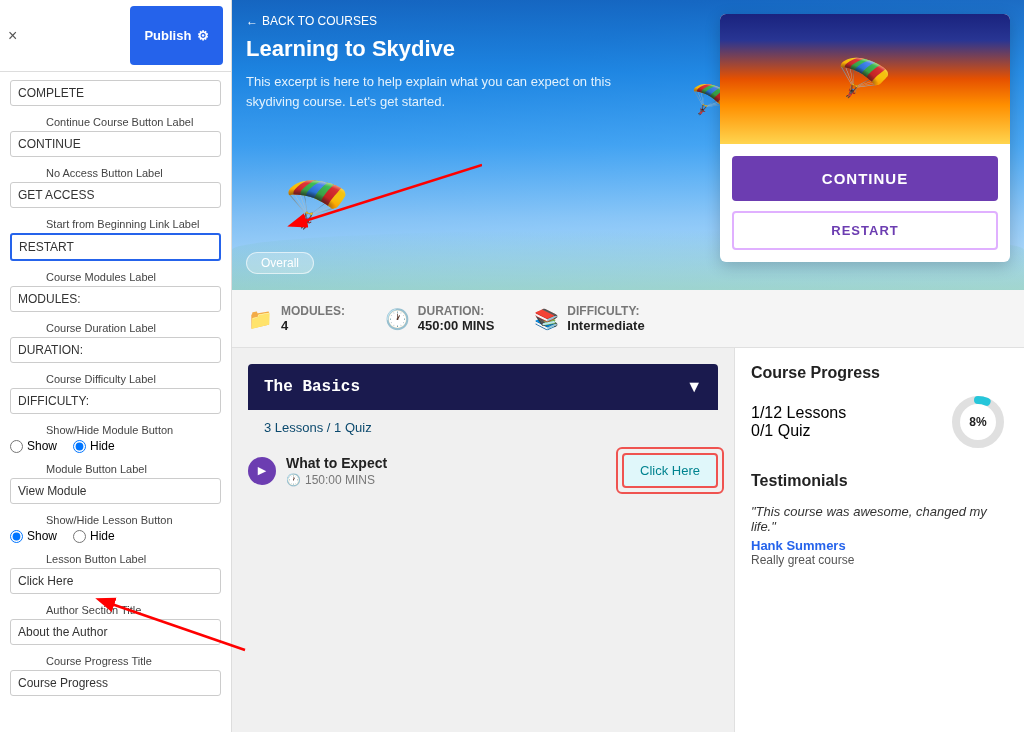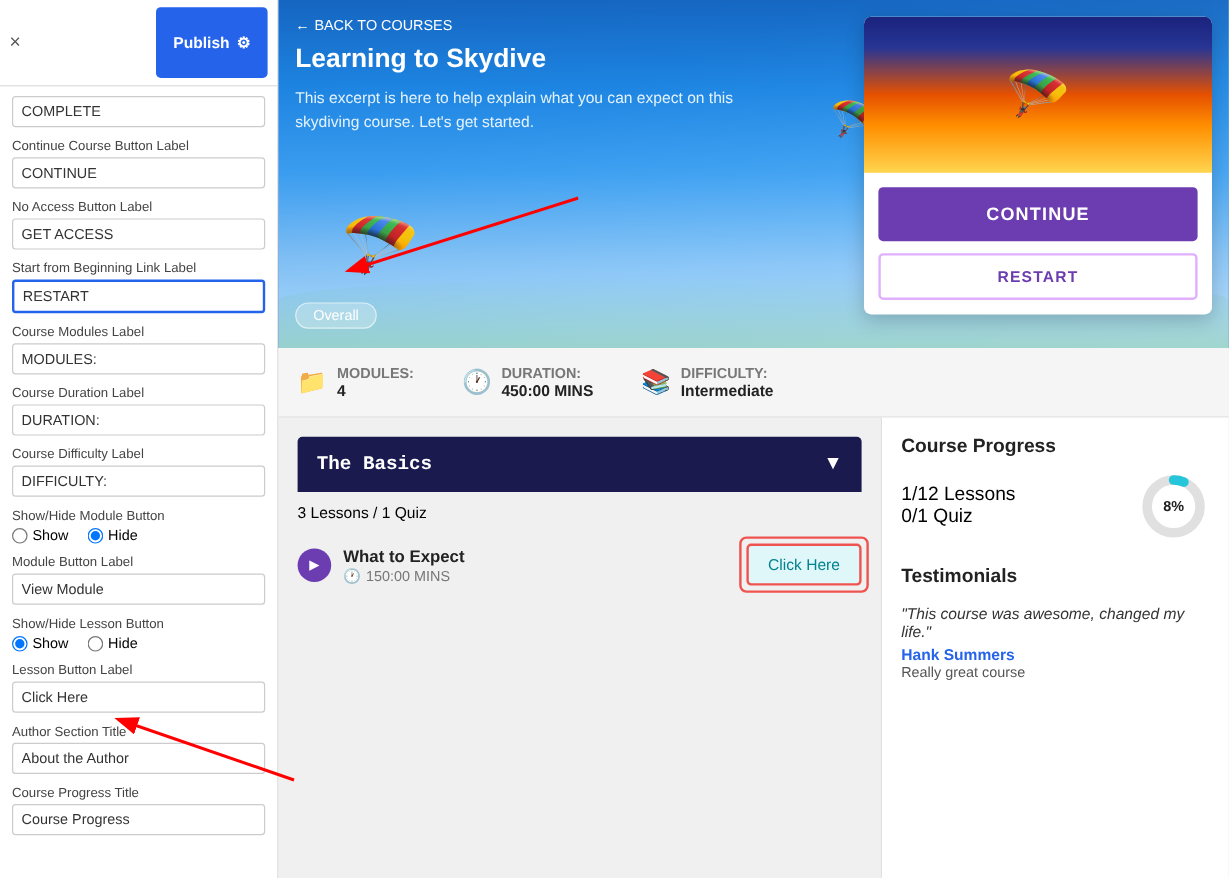--- a/index.html
+++ b/index.html
@@ -29,21 +29,21 @@
     .publish-btn {
       background: #2563eb; color: #fff; border: none; border-radius: 4px; padding: 22px 14px; font-size: 13px; font-weight: bold; cursor: pointer; display: flex; align-items: center; gap: 6px;
     }
     .publish-btn .gear { font-size: 13px; }
     #left-panel-body {
       overflow-y: auto;
       flex: 1;
       padding: 8px 10px;
     }
     .field-group { margin-bottom: 10px; }
-    .field-label { font-size: 11px; color: #444; margin-bottom: 3px; }
+    .field-label { font-size: 11px; color: #444; margin-bottom: 3px; margin-left: 36px; }
     .field-input {
       width: 100%; border: 1px solid #ccc; border-radius: 3px; padding: 5px 7px; font-size: 12px; color: #333; outline: none;
     }
     .field-input.highlighted { border: 2px solid #2563eb; }
     .radio-group { display: flex; gap: 16px; align-items: center; margin-top: 2px; }
     .radio-group label { font-size: 12px; display: flex; align-items: center; gap: 4px; cursor: pointer; }
 
     
     #main-area {
       flex: 1;
@@ -112,21 +112,21 @@
     .content-left { flex: 1; padding: 16px; }
     .content-right { width: 290px; min-width: 290px; padding: 16px; border-left: 1px solid #e0e0e0; background: #fff; }
 
     
     .module-header {
       background: #1a1a4e; color: #fff; border-radius: 4px 4px 0 0; padding: 14px 16px;
       display: flex; justify-content: space-between; align-items: center; cursor: pointer;
     }
     .module-title { font-size: 16px; font-weight: bold; font-family: Liberation Mono, monospace; }
     .module-chevron { font-size: 16px; }
-    .module-meta { padding: 10px 0; color: #000000; font-size: 13px; }
+    .module-meta { padding: 10px 0; color: #0c4a6e; font-size: 13px; margin-left: 16px; }
     .lesson-row {
       display: flex; align-items: center; justify-content: space-between; padding: 8px 0; border-bottom: 1px solid #f0f0f0;
     }
     .lesson-left { display: flex; align-items: center; gap: 10px; }
     .play-btn {
       width: 28px; height: 28px; background: #6c3db1; border-radius: 50%; display: flex; align-items: center; justify-content: center; color: #fff; font-size: 11px; cursor: pointer; border: none;
     }
     .lesson-name { font-size: 14px; font-weight: bold; color: #222; }
     .lesson-duration { font-size: 12px; color: #777; display: flex; align-items: center; gap: 4px; margin-top: 2px; }
     .click-here-btn {

